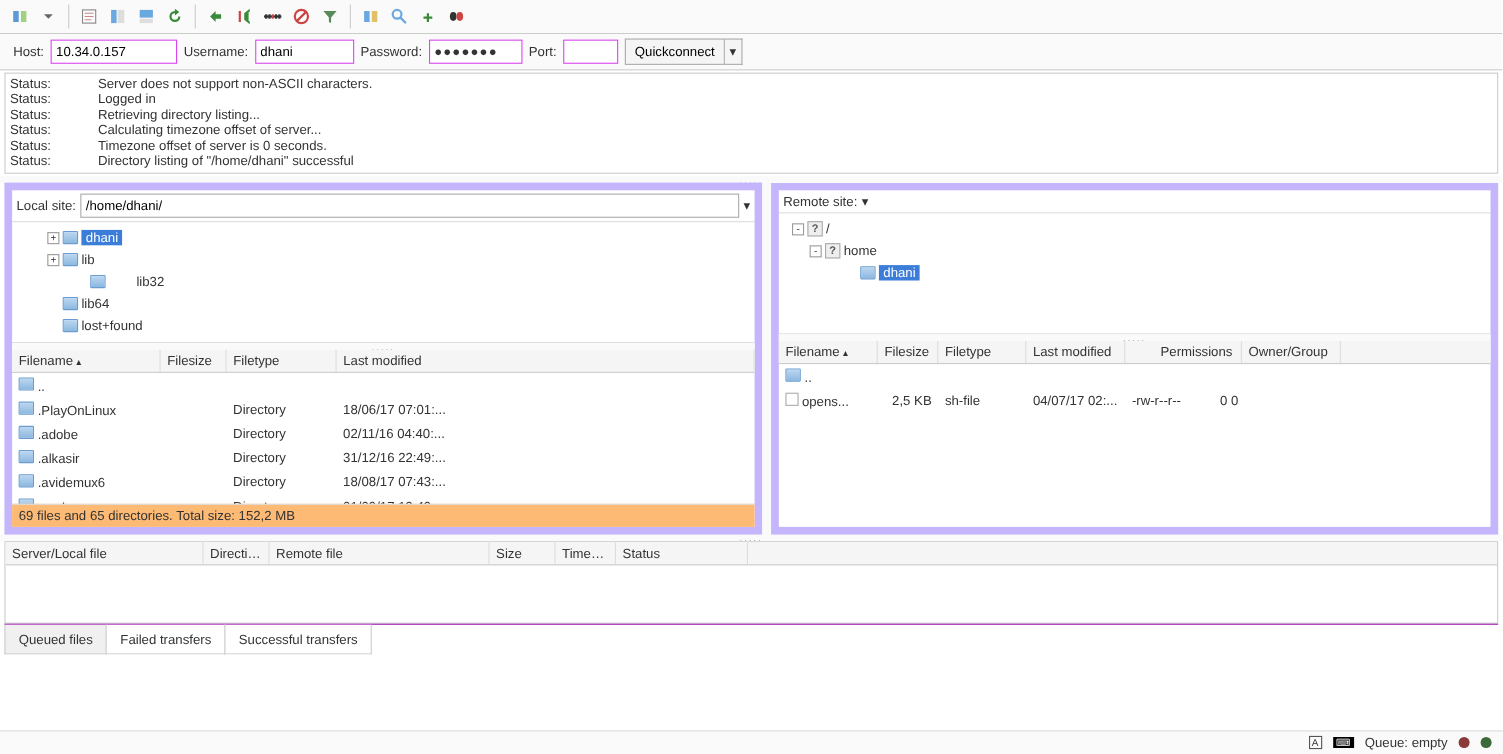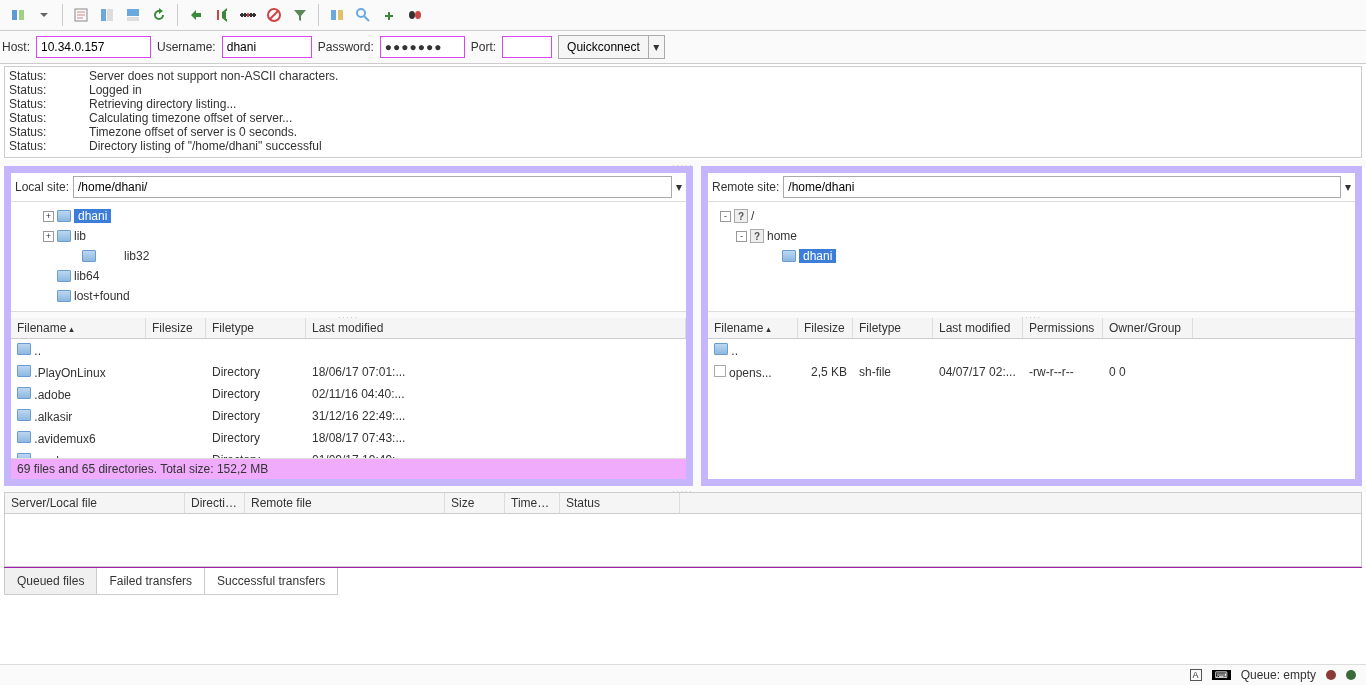--- a/index.html
+++ b/index.html
@@ -1,21 +1,21 @@
 <!DOCTYPE html>
 <html><head>
 <meta charset="utf-8">
 <style>
 * { margin: 0; padding: 0; box-sizing: border-box; }
 body { font-family: sans-serif; font-size: 12px; color: #333; background: #fff; overflow: hidden; }
 .toolbar { display: flex; align-items: center; padding: 3px 6px; border-bottom: 1px solid #ccc; gap: 2px; background:#fafafa; }
 .tb-sep { width: 1px; height: 22px; background: #ccc; margin: 0 4px; }
 .tb-btn { width: 24px; height: 24px; display: flex; align-items: center; justify-content: center; border-radius:2px; cursor:pointer; }
 .tb-btn svg { width: 16px; height: 16px; }
-.quickconnect-bar { display:flex; align-items:center; padding:4px 2px; gap:6px; border-bottom:1px solid #ccc; background:#fafafa; }
+.quickconnect-bar { display:flex; align-items:center; padding:4px 12px; gap:6px; border-bottom:1px solid #ccc; background:#fafafa; }
 .quickconnect-bar label { font-size:12px; }
 .qc-input { border:1px solid #d946ef; padding:2px 4px; font-size:12px; height:22px; background:#fff; }
 .qc-btn { border:1px solid #aaa; padding:2px 8px; background:#f5f5f5; cursor:pointer; height:24px; font-size:12px; }
 .qc-drop { border:1px solid #aaa; border-left:none; width:16px; height:24px; background:#f5f5f5; cursor:pointer; display:flex; align-items:center; justify-content:center; }
 .log-panel { height:92px; border:1px solid #ccc; margin:2px 4px; overflow:auto; padding:2px 4px; font-size:12px; background:#fff; position:relative;}
 .log-row { display:flex; }
 .log-label { width:80px; }
 .splitter-h { height:6px; background:#fafafa; display:flex; align-items:center; justify-content:center; cursor:row-resize; }
 .splitter-h::after { content:"....."; color:#aaa; font-size:8px; letter-spacing:2px; }
 .middle { display:flex; height:320px; margin:0 4px; }
@@ -29,21 +29,21 @@
 .expander-space { width:11px; }
 .folder-ico { width:14px; height:12px; background:linear-gradient(#bcd7f0,#8cb8e0); border:1px solid #6a9cd0; border-radius:1px; display:inline-block; }
 .q-ico { width:14px; height:14px; border:1px solid #aaa; background:#eee; display:flex; align-items:center; justify-content:center; font-size:10px; font-weight:bold; color:#555;}
 .tree-label { font-size:12px; }
 .tree-label.selected { background:#3b7dd8; color:#fff; padding:0 4px; }
 .list-cols { display:flex; border-bottom:1px solid #ccc; background:#f5f5f5; }
 .col { border-right:1px solid #ddd; padding:3px 6px; font-size:12px; overflow:hidden; white-space:nowrap; text-overflow:ellipsis; cursor:pointer; }
 .list-body { flex:1; overflow:auto; }
 .list-row { display:flex; align-items:center; height:22px; }
 .cell { padding:2px 6px; font-size:12px; overflow:hidden; white-space:nowrap; text-overflow:ellipsis; }
-.pane-status { border-top:1px solid #ddd; padding:3px 6px; font-size:12px; background:#f0abfc; }
+.pane-status { border-top:1px solid #ddd; padding:3px 6px; font-size:12px; background:#fdba74; }
 .queue { margin:0 4px; border:1px solid #ccc; height:75px; background:#fff; }
 .tabs { display:flex; border-top:1px solid #a21caf; margin:0 4px; }
 .tab { padding:6px 12px; border:1px solid #ccc; border-top:none; margin-right:-1px; font-size:12px; cursor:pointer; background:#fff; }
 .tab.inactive { background:#f0f0f0; }
 .statusbar { position:fixed; bottom:0; right:0; left:0; display:flex; justify-content:flex-end; align-items:center; gap:10px; padding:3px 10px; font-size:12px; background:#fafafa; border-top:1px solid #ddd; }
 .dot { width:10px; height:10px; border-radius:50%; }
 .sort-arrow { font-size:9px; margin-left:3px; }
 .chk { width:12px; height:12px; border:1px solid #aaa; display:inline-block; margin-right:3px; }
 .pw-dots { letter-spacing:1px; }
 </style>
@@ -272,21 +272,20 @@
         </div>
       </div>
     <div class="pane-status">69 files and 65 directories. Total size: 152,2 MB</div>
   </div>
 
   <div class="splitter-v"></div>
 
   <div class="pane">
     <div class="pane-header">
       <span>Remote site:</span>
-      <input class="pane-select" value="/home/dhani" style="">
       <span style="cursor:pointer">▾</span>
     </div>
     <div class="tree" id="remote-tree">
         <div class="tree-row" style="padding-left: 10px;">
           <div class="expander">-</div>
           <div class="q-ico">?</div>
           <span class="tree-label">/</span>
         </div>
         <div class="tree-row" style="padding-left: 26px;">
           <div class="expander">-</div>
@@ -298,21 +297,21 @@
           <span class="folder-ico"></span>
           <span class="tree-label selected">dhani</span>
         </div>
       </div>
     <div class="splitter-h"></div>
     <div class="list-cols" id="remote-cols">
         <div class="col" style="width: 90px;">Filename<span class="sort-arrow">▴</span></div>
         <div class="col" style="width: 55px;">Filesize</div>
         <div class="col" style="width: 80px;">Filetype</div>
         <div class="col" style="width: 90px;">Last modified</div>
-        <div class="col" style="width: 80px;">Permissions</div>
+        <div class="col" style="width: 80px; margin-left: 26px;">Permissions</div>
         <div class="col" style="width: 90px;">Owner/Group</div>
       </div>
     <div class="list-body" id="remote-rows">
         <div class="list-row">
           <div class="cell" style="width:90px"><span class="folder-ico"></span> ..</div>
           <div class="cell" style="width:55px;text-align:right"></div>
           <div class="cell" style="width:80px"></div>
           <div class="cell" style="width:90px"></div>
           <div class="cell" style="width:80px"></div>
           <div class="cell" style="width:90px"></div>

